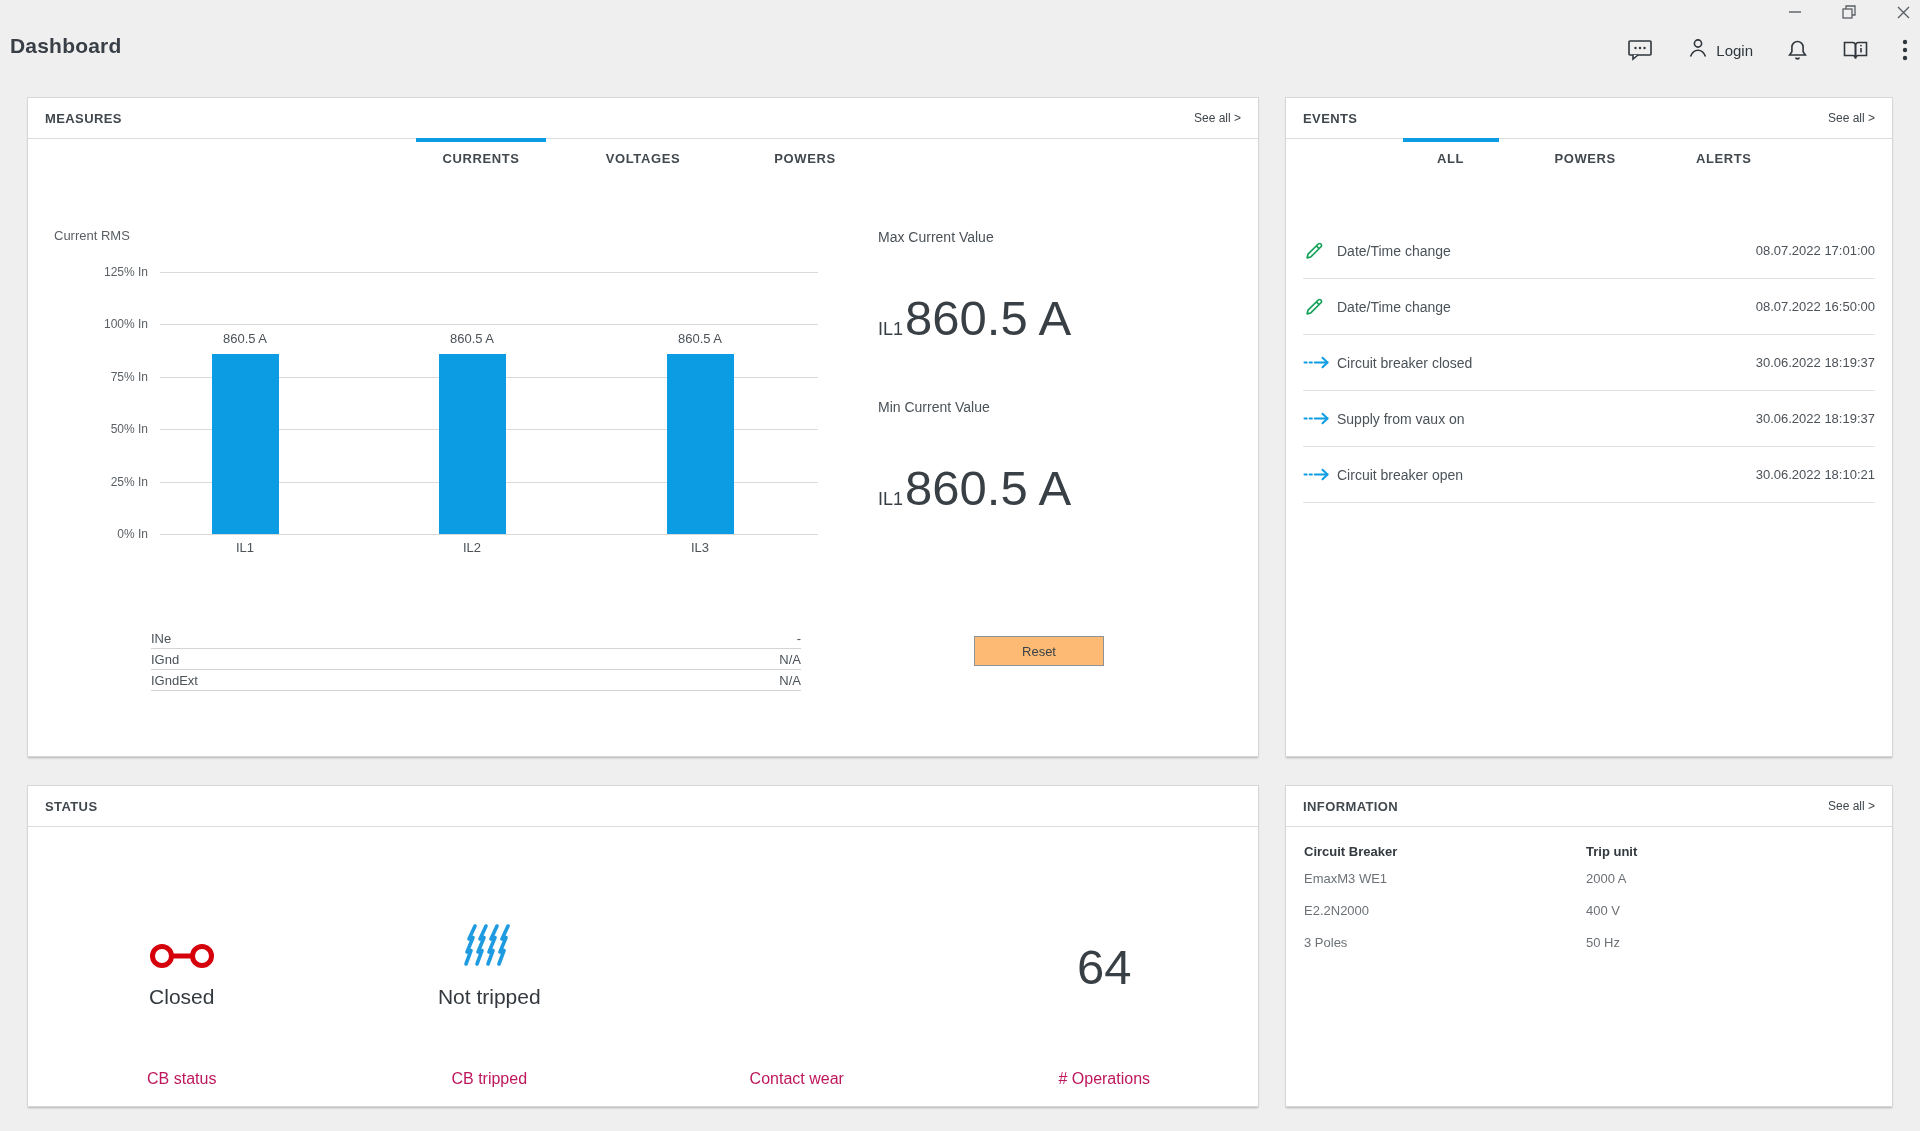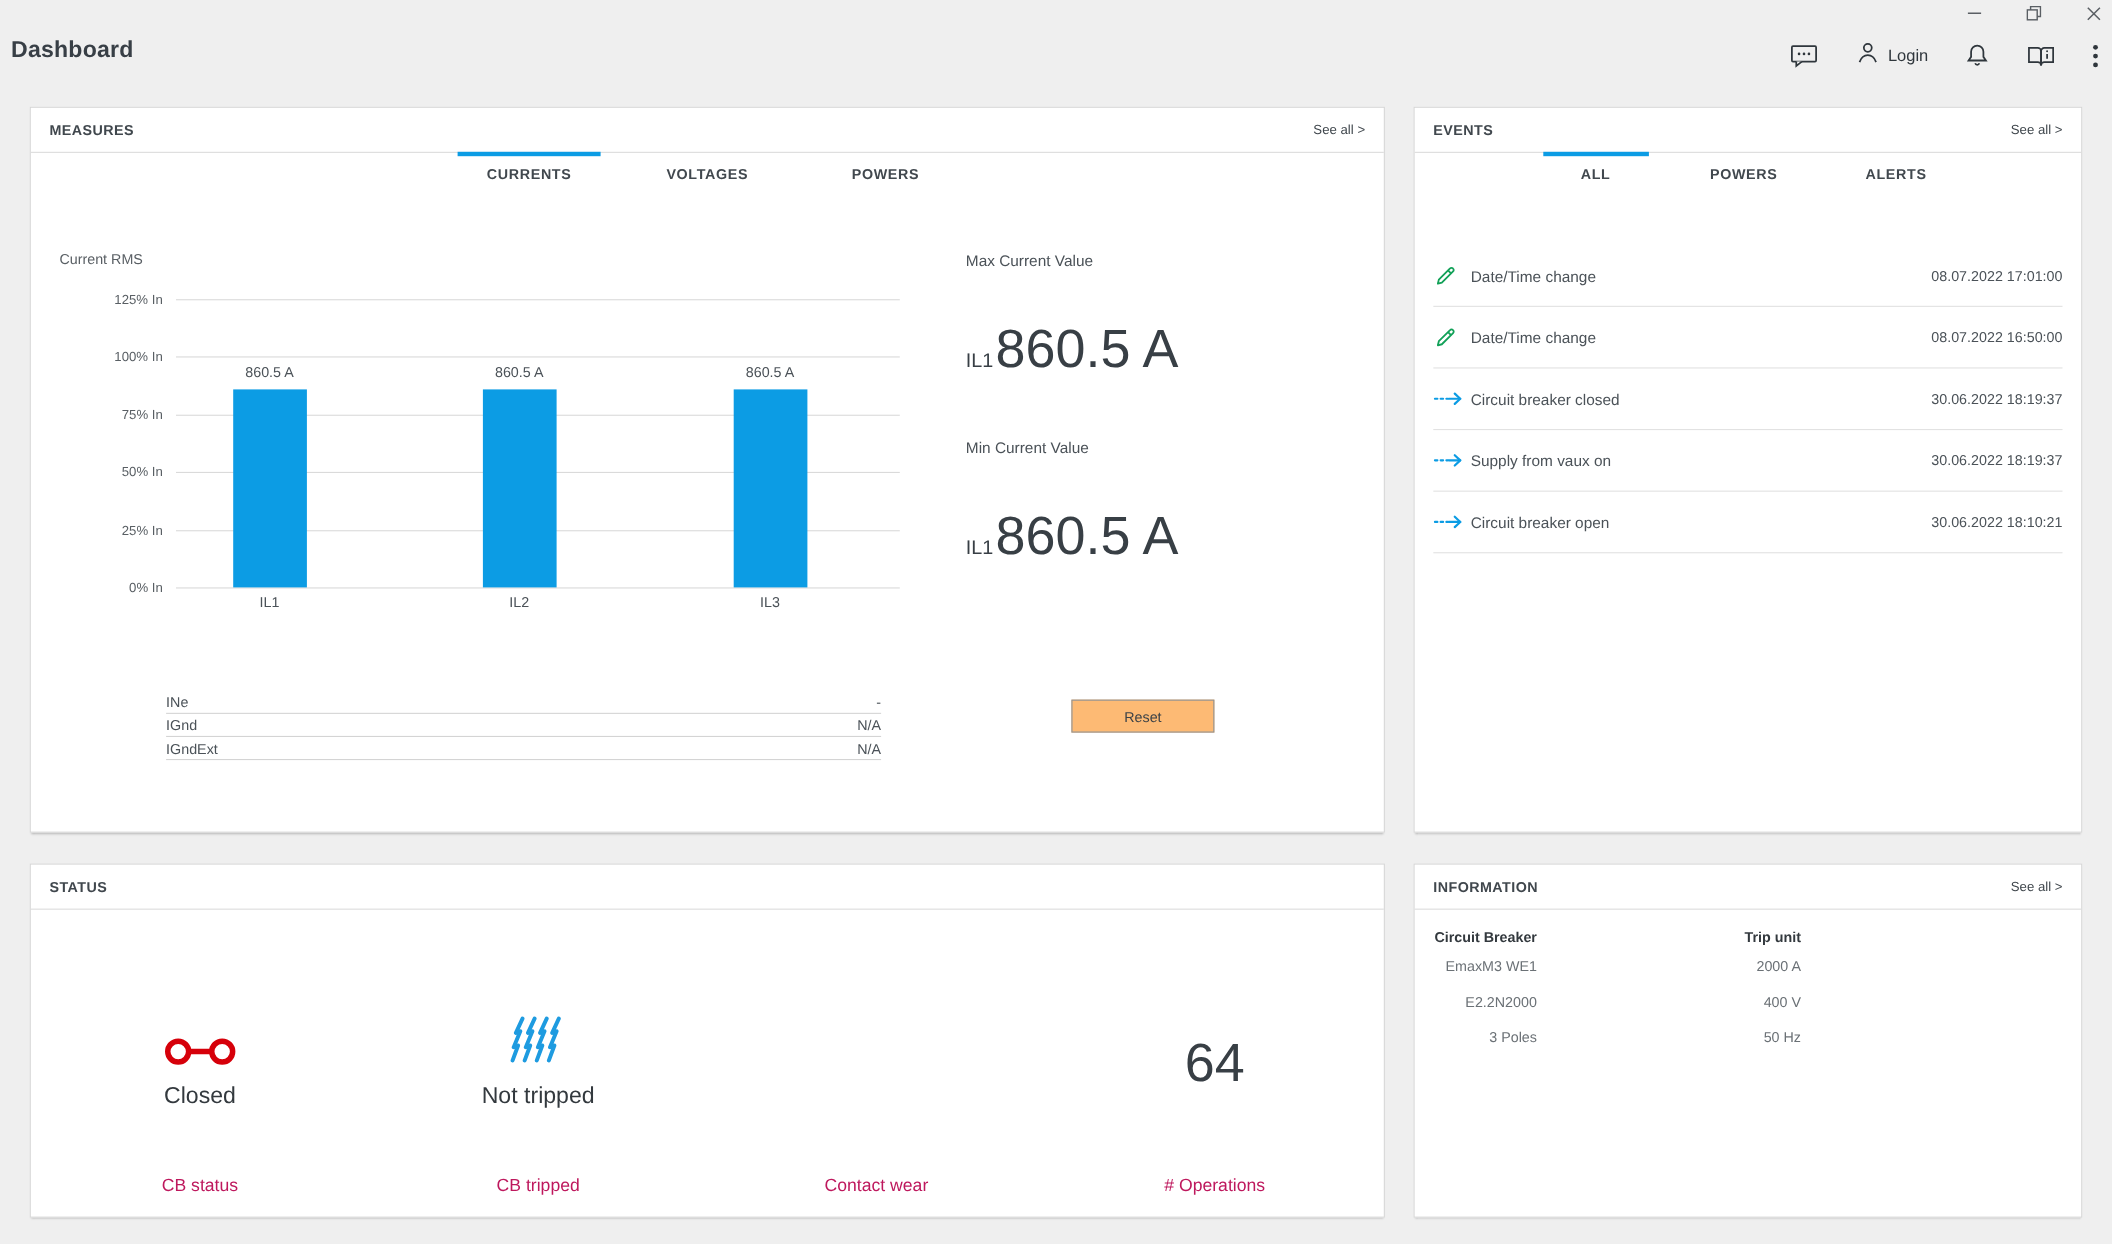--- a/index.html
+++ b/index.html
@@ -56,21 +56,21 @@
   
   .status-body { position:absolute; left:0; right:0; top:41px; bottom:0; display:flex; }
   .status-cell { flex:1; position:relative; }
   .status-center { position:absolute; left:0; right:0; top:92px; height:130px; text-align:center; }
   .status-icon { height:52px; display:flex; align-items:flex-end; justify-content:center; }
   .status-text { margin-top:14px; font-size:21px; color:#33393e; }
   .status-number { position:absolute; left:0; right:0; top:112px; text-align:center; font-size:49px; color:#383f45; }
   .status-label { position:absolute; left:0; right:0; bottom:18px; text-align:center; font-size:16px; color:#be185d; }
 
   
-  .info-col { position:absolute; top:58px;text-align:right; }
+  .info-col { position:absolute; top:58px; }
   .info-col1 { left:18px; }
   .info-col2 { left:300px; }
   .info-head { font-size:13px; font-weight:700; color:#33393e; margin-bottom:12px; }
   .info-row { font-size:13px; color:#6b7176; margin-bottom:17px; }
 </style>
 </head>
 <body>
 
 <div class="page-title">Dashboard</div>
 

